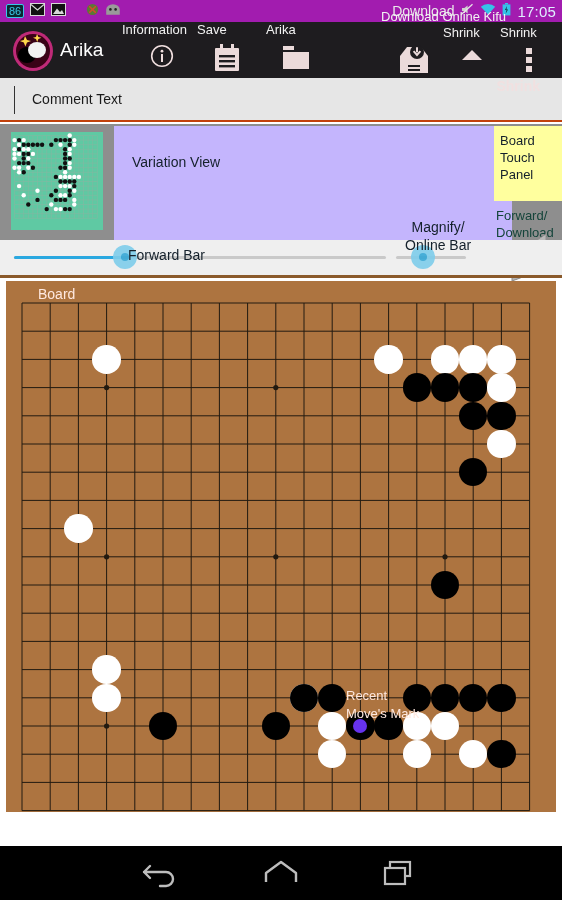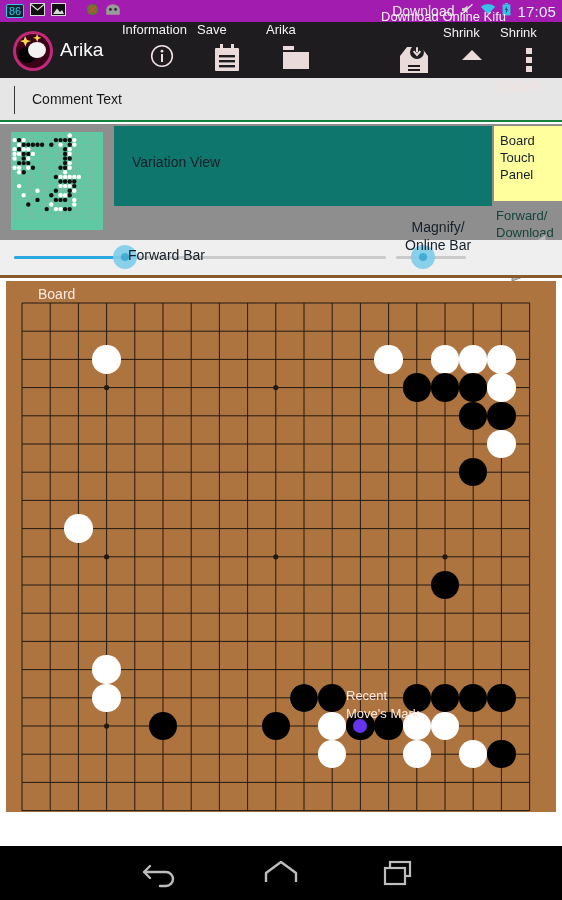--- a/index.html
+++ b/index.html
@@ -27,34 +27,34 @@
   .toolbar{position:absolute;left:0;top:22px;width:562px;height:56px;background:#1e1c1f;}
   .tb-logo{position:absolute;left:12px;top:8px;width:42px;height:42px;}
   .tb-title{position:absolute;left:60px;top:17px;color:#fff;font-size:19px;}
   .tb-item{position:absolute;top:0;height:56px;}
   .tb-label{position:absolute;color:#f2f2f2;font-size:13px;white-space:nowrap;line-height:14px;text-align:left;}
   .tb-glyph{position:absolute;}
 
   
   .comment{
     position:absolute;left:0;top:78px;width:562px;height:44px;background:#e6e6e6;
-    border-bottom:2px solid #15803d;box-sizing:border-box;
+    border-bottom:2px solid #c2410c;box-sizing:border-box;
   }
   .comment-caret{position:absolute;left:14px;top:8px;width:1px;height:28px;background:#333;}
   .comment-text{position:absolute;left:32px;top:13px;font-size:14px;color:#1a1a1a;}
   .comment-shrink{position:absolute;right:22px;top:78px;font-size:14px;color:#f7dede;
     font-weight:bold;opacity:.65;}
 
   
   .band{position:absolute;left:0;top:124px;width:562px;height:116px;background:#8e8e8e;}
   .thumb{position:absolute;left:4px;top:2px;width:106px;height:110px;background:#8e8e8e;
      padding:0;box-sizing:border-box;}
   .thumb-inner{position:absolute;left:7px;top:6px;width:92px;height:98px;background:#5fc9a3;}
   .variation{
-    position:absolute;left:114px;top:2px;width:378px;height:80px;background:#0f766e;
+    position:absolute;left:114px;top:2px;width:378px;height:132px;background:#c4b5fd;padding-left:20px;
   }
   .variation-label{position:absolute;left:18px;top:28px;font-size:14px;color:#14202b;}
   .touchpanel{position:absolute;left:494px;top:2px;width:68px;height:75px;background:#ffff9e;}
   .touchpanel-label{position:absolute;left:6px;top:6px;font-size:13px;color:#14202b;line-height:17px;}
   .fwdback{position:absolute;left:494px;top:77px;width:68px;height:63px;}
   .fwdback-label{position:absolute;left:2px;top:6px;font-size:13px;color:#14443a;line-height:17px;white-space:nowrap;}
 
   
   .sliders{position:absolute;left:0;top:240px;width:562px;height:38px;background:#efefef;
     border-bottom:3px solid #8a5a2b;box-sizing:border-box;}

